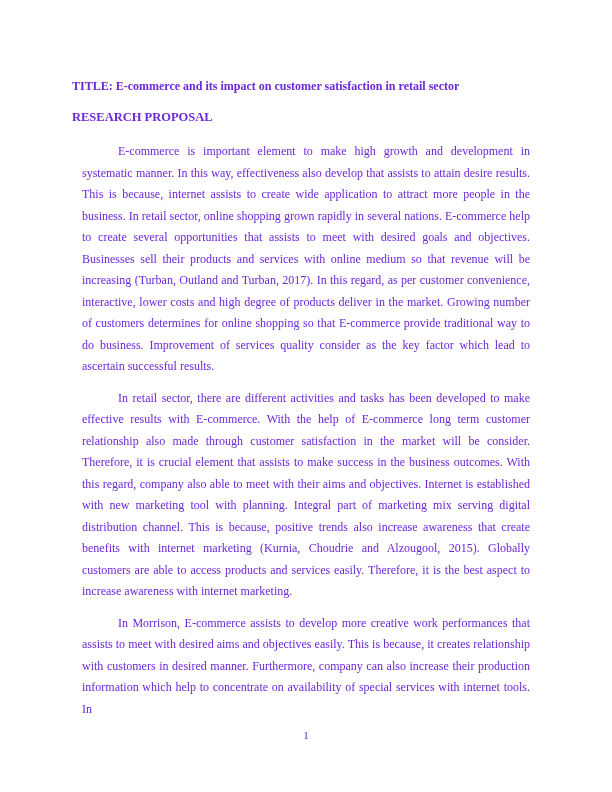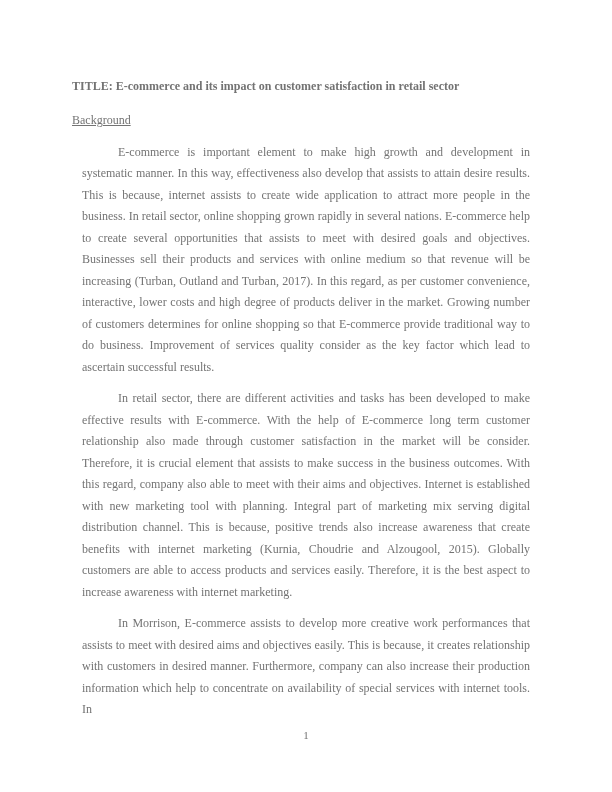--- a/index.html
+++ b/index.html
@@ -8,21 +8,21 @@
     background: #ffffff;
   }
   .page {
     position: relative;
     width: 612px;
     height: 792px;
     background: #ffffff;
     box-sizing: border-box;
     padding: 79px 72px 0 72px;
     font-family: "Liberation Serif", serif;
-    color: #737373;
+    color: #6d28d9;
     overflow: hidden;
   }
   .doc-title {
     font-size: 12px;
     font-weight: bold;
     line-height: 14px;
     margin: 0 0 17px 0;
   }
   .doc-h2 {
     font-size: 12.5px;
@@ -63,24 +63,24 @@
     line-height: 14px;
   }
 </style>
 </head>
 <body>
 
 <div class="page">
 
   <h1 class="doc-title">TITLE: E-commerce and its impact on customer satisfaction in retail sector</h1>
 
+  <h2 class="doc-h2">RESEARCH PROPOSAL</h2>
 
 
   <div class="subsection">
-    <div class="subheading">Background</div>
     <p class="body-para">E-commerce is important element to make high growth and development in systematic manner. In this way, effectiveness also develop that assists to attain desire results. This is because, internet assists to create wide application to attract more people in the business. In retail sector, online shopping grown rapidly in several nations. E-commerce help to create several opportunities that assists to meet with desired goals and objectives. Businesses sell their products and services with online medium so that revenue will be increasing (Turban, Outland and Turban, 2017). In this regard, as per customer convenience, interactive, lower costs and high degree of products deliver in the market. Growing number of customers determines for online shopping so that E-commerce provide traditional way to do business. Improvement of services quality consider as the key factor which lead to ascertain successful results.</p>
     <p class="body-para">In retail sector, there are different activities and tasks has been developed to make effective results with E-commerce. With the help of E-commerce long term customer relationship also made through customer satisfaction in the market will be consider. Therefore, it is crucial element that assists to make success in the business outcomes. With this regard, company also able to meet with their aims and objectives. Internet is established with new marketing tool with planning. Integral part of marketing mix serving digital distribution channel. This is because, positive trends also increase awareness that create benefits with internet marketing (Kurnia, Choudrie and Alzougool, 2015). Globally customers are able to access products and services easily. Therefore, it is the best aspect to increase awareness with internet marketing.</p>
   </div>
 
   <div class="subsection">
     <p class="body-para">In Morrison, E-commerce assists to develop more creative work performances that assists to meet with desired aims and objectives easily. This is because, it creates relationship with customers in desired manner. Furthermore, company can also increase their production information which help to concentrate on availability of special services with internet tools. In</p>
   </div>
 
   <div class="page-number">1</div>
 

